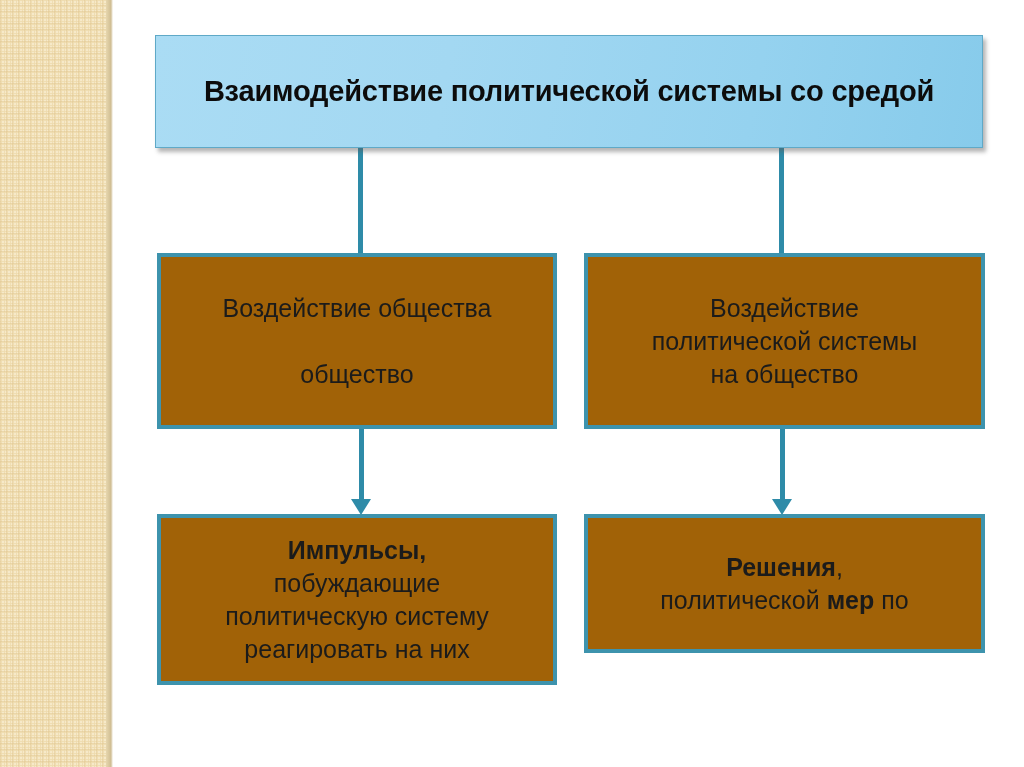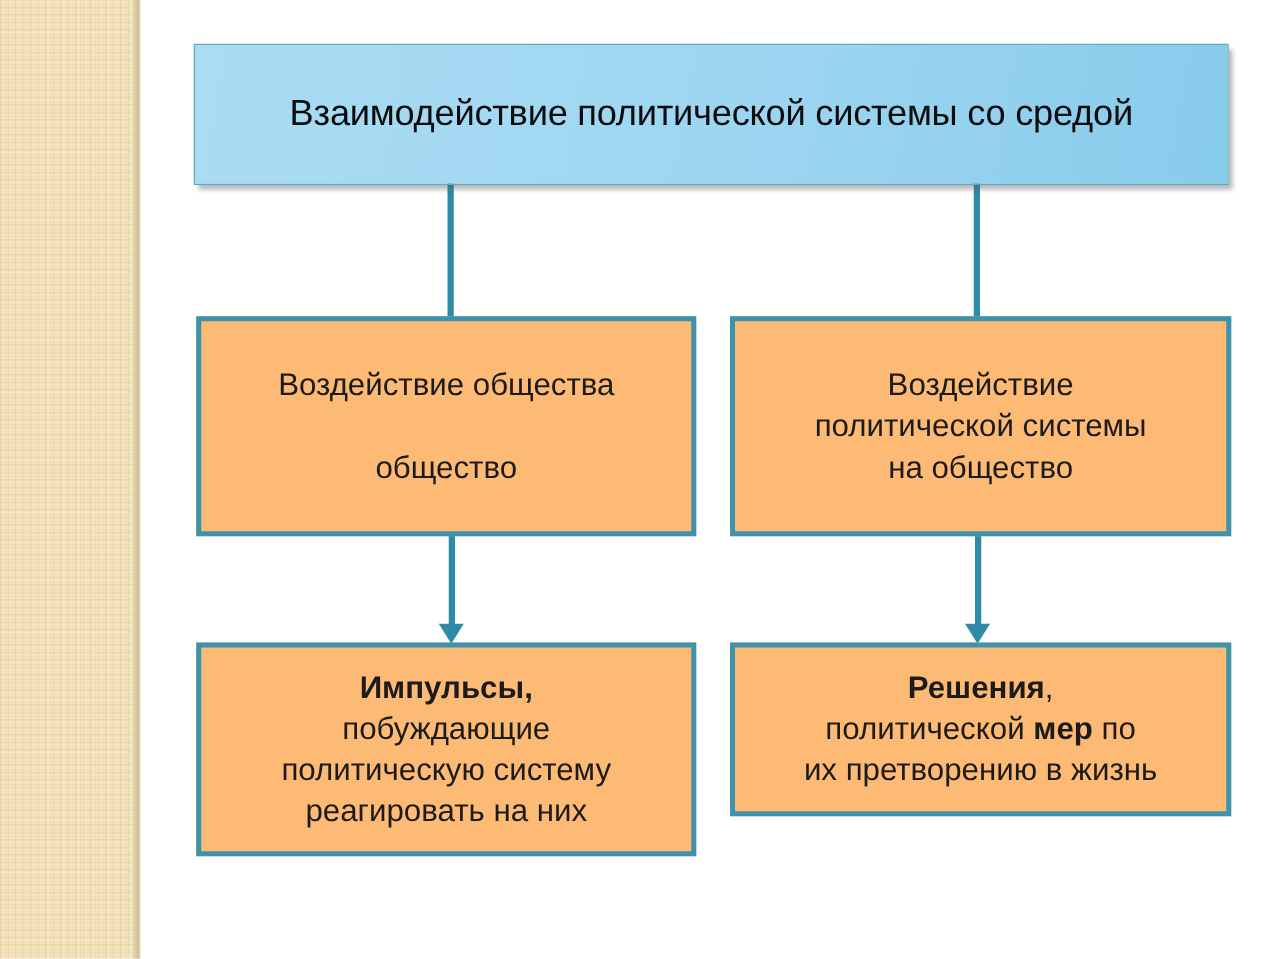--- a/index.html
+++ b/index.html
@@ -52,21 +52,21 @@
     background: linear-gradient(100deg, #aadcf4 0%, #a3d8f2 35%, #95d2ef 72%, #87cbeb 100%);
     border: 1px solid #5fa9c7;
     box-shadow: 3px 4px 4px rgba(90,90,90,0.45);
     display: flex;
     align-items: center;
     justify-content: center;
     z-index: 4;
   }
   #title-text {
     font-size: 29px;
-    font-weight: normal;
+    font-weight: bold;
     color: #0c0c0c;
     letter-spacing: -0.2px;
     text-align: center;
     line-height: 1.2;
     padding: 0 16px;
   }
 
   
   .connector-line {
     position: absolute;
@@ -91,21 +91,21 @@
     width: 0; height: 0;
     border-left: 10px solid transparent;
     border-right: 10px solid transparent;
     border-top: 16px solid #2e8ba8;
   }
 
   
   .node-box {
     position: absolute;
     box-sizing: border-box;
-    background: #fdba74;
+    background: #a16207;
     border: 4px solid #3d93ad;
     display: flex;
     align-items: center;
     justify-content: center;
     z-index: 3;
   }
   .node-text {
     font-size: 25px;
     color: #1b1b1b;
     text-align: center;
@@ -168,17 +168,16 @@
       <span>побуждающие</span><br>
       <span>политическую систему</span><br>
       <span>реагировать на них</span>
     </div>
   </div>
 
   <div class="node-box" id="box-bot-right">
     <div class="node-text">
       <b>Решения</b><span>,</span><br>
       <span>политической </span><b>мер</b><span> по</span><br>
-      <span>их претворению в жизнь</span>
     </div>
   </div>
 
 </div>
 
 </body></html>

